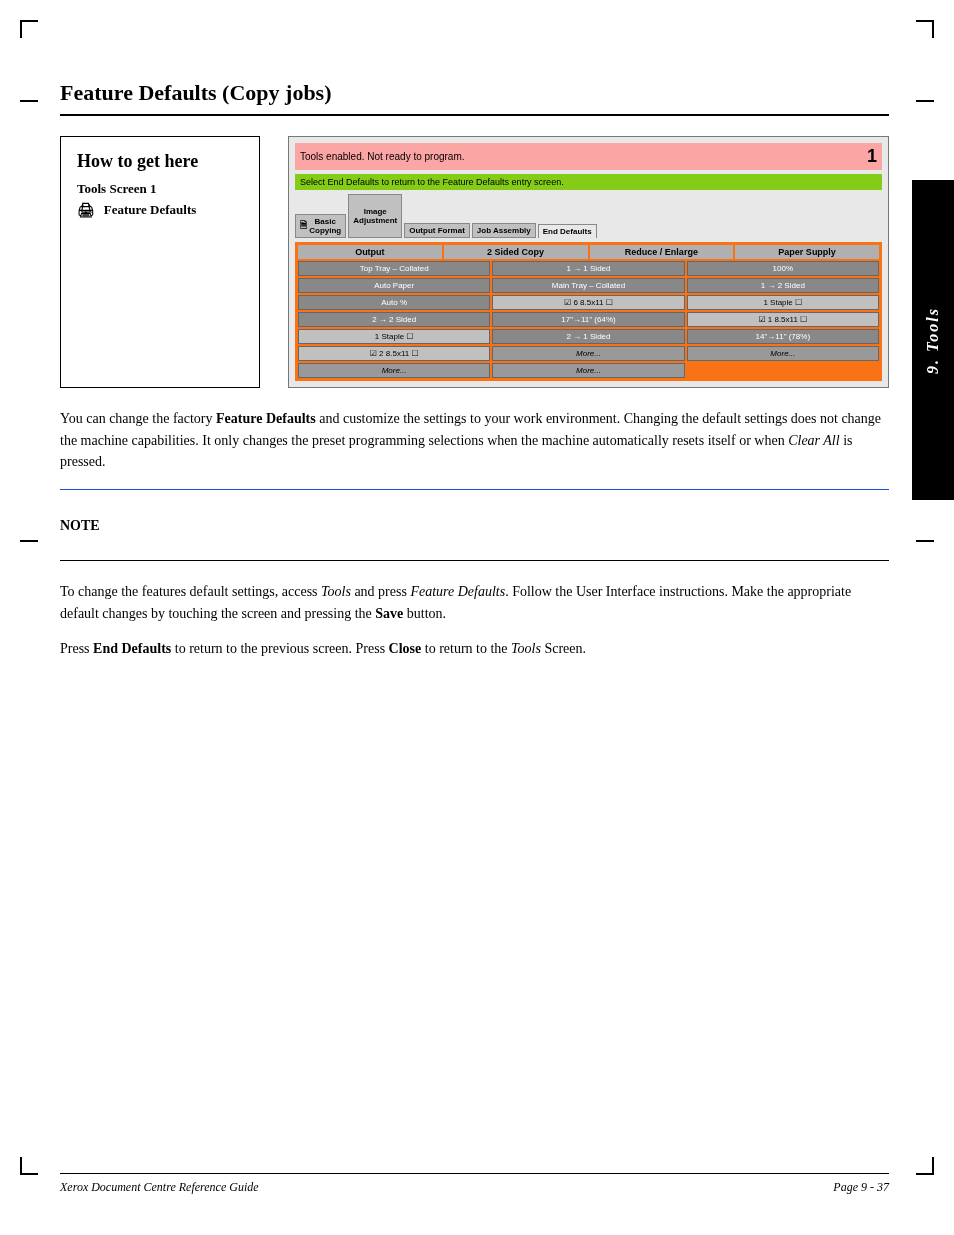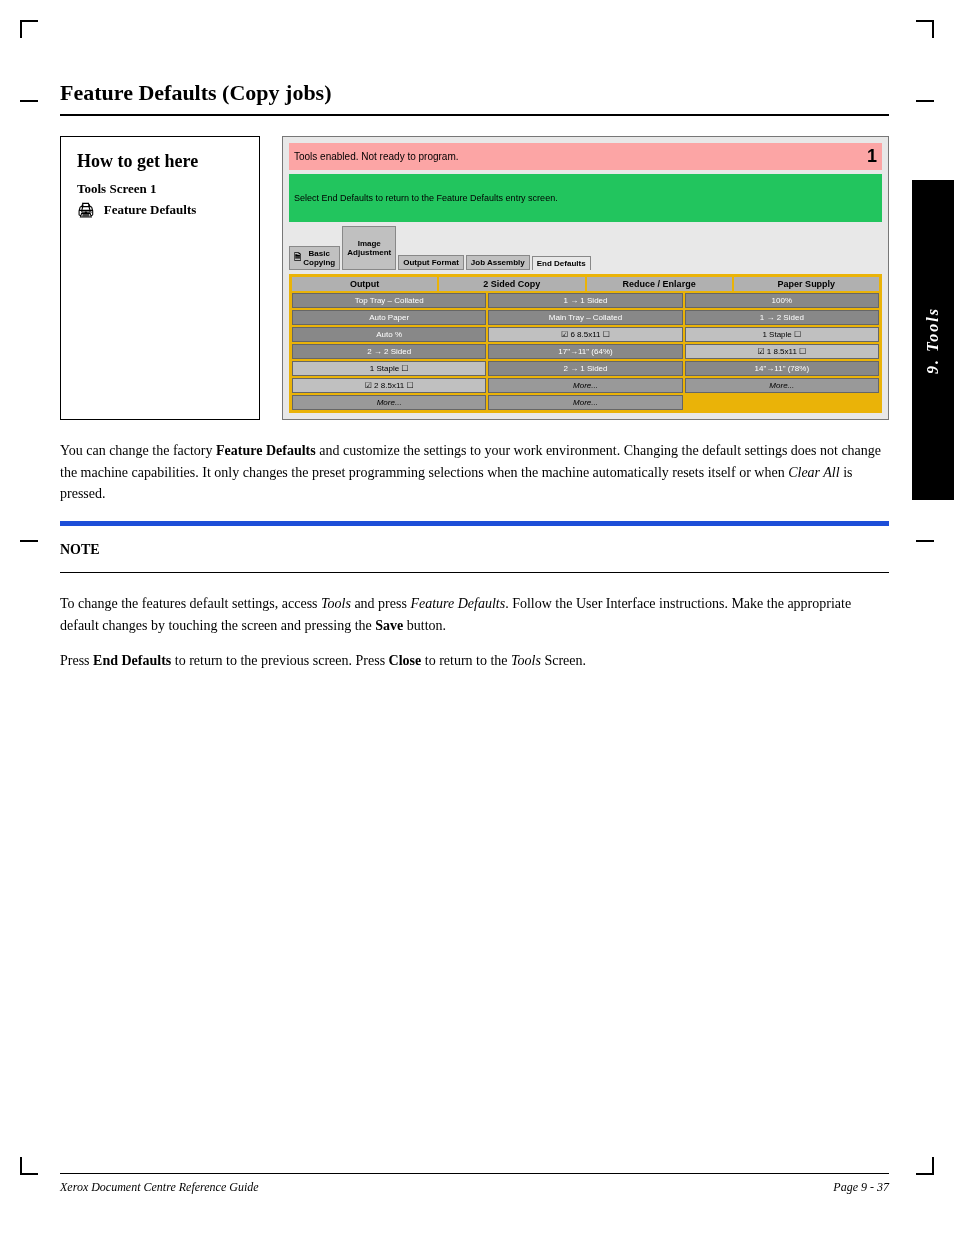--- a/index.html
+++ b/index.html
@@ -71,21 +71,21 @@
       font-size: 22px;
       font-weight: bold;
       border-bottom: 2px solid #000;
       padding-bottom: 8px;
       margin-bottom: 20px;
     }
 
     
     .top-section {
       display: flex;
-      gap: 22px;
+      gap: 28px;
       margin-bottom: 20px;
     }
 
     
     .how-to-box {
       border: 1.5px solid #000;
       padding: 14px 16px;
       width: 200px;
       min-width: 200px;
     }
@@ -127,22 +127,22 @@
       align-items: center;
       font-size: 10px;
     }
     .screen-number {
       font-size: 18px;
       font-weight: bold;
       float: right;
     }
 
     .screen-subheader {
-      background: #22c55e;
-      padding: 19px 5px;
+      background: #84cc16;
+      padding: 3px 5px;
       margin-bottom: 4px;
       font-size: 9px;
     }
 
     .screen-tabs {
       display: flex;
       gap: 2px;
       margin-bottom: 4px;
       align-items: flex-end;
     }
@@ -155,21 +155,21 @@
       cursor: pointer;
       min-width: 50px;
       text-align: center;
     }
     .screen-tab.active {
       background: #e8e8e8;
       border-bottom: none;
     }
 
     .screen-body {
-      background: #eab308;
+      background: #f97316;
       padding: 3px;
     }
     .screen-col-headers {
       display: grid;
       grid-template-columns: 1fr 1fr 1fr 1fr;
       gap: 2px;
       margin-bottom: 2px;
     }
     .screen-col-header {
       background: #b0b0b0;
@@ -206,23 +206,23 @@
       font-size: 14px;
       line-height: 1.55;
       margin-bottom: 16px;
     }
 
     
     .note-section {
       display: flex;
       gap: 20px;
       margin-bottom: 20px;
-      border-top: 5px solid #1d4ed8;
+      border-top: 1px solid #1d4ed8;
       border-bottom: 1px solid #000;
-      padding: 14px 0;
+      padding: 26px 0;
     }
     .note-label {
       font-size: 14px;
       font-weight: bold;
       min-width: 90px;
       padding-top: 2px;
     }
     .note-text {
       font-size: 14px;
       line-height: 1.55;

